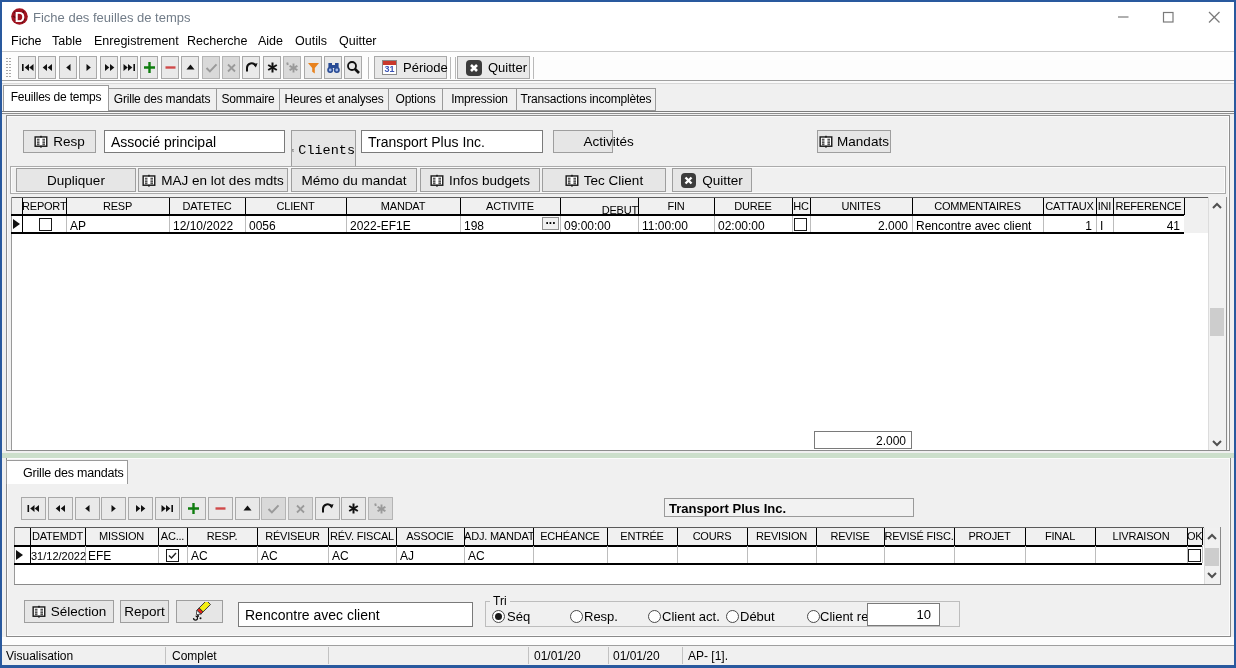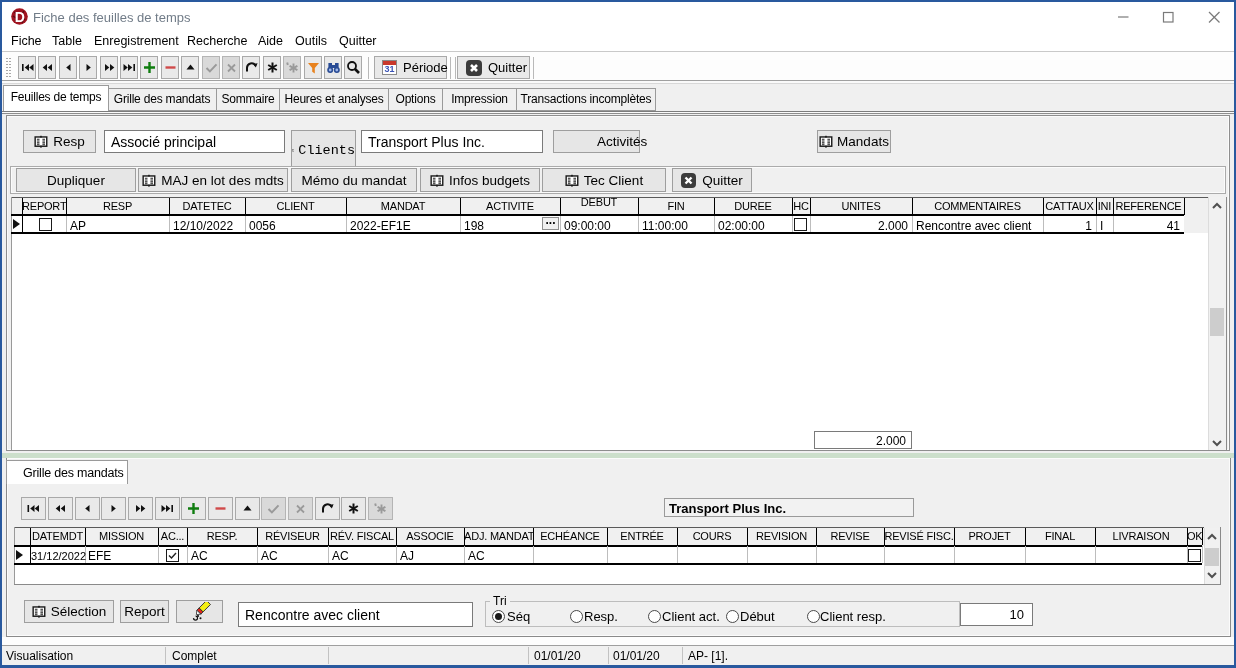--- a/index.html
+++ b/index.html
@@ -232,21 +232,21 @@
         <rect x="6.3" y="10.9" width="1.8" height="1.9" fill="#1e1e1e"></rect>
       </svg>Resp</div>
 <div class="inp" style="left:104px;top:130px;width:181px;height:23px;">Associé principal</div>
 <div class="btn" style="left:291px;top:130px;width:65px;height:41px;font-family:Liberation Mono, monospace;"><svg width="14" height="13" viewBox="0 0 14.5 13" style="margin-right:4px;">
         <rect x="1.2" y="1.8" width="12" height="9.6" fill="#fff" stroke="#1e1e1e" stroke-width="1.5"></rect>
         <path d="M3 4.1h2.7M3 6h2.7M3 7.9h2.7M3 9.8h2.7M8.7 4.1h2.7M8.7 6h2.7M8.7 7.9h2.7M8.7 9.8h2.7" stroke="#1e1e1e" stroke-width="1.1"></path>
         <rect x="6.3" y="0.6" width="1.8" height="1.8" fill="#1e1e1e"></rect>
         <rect x="6.3" y="10.9" width="1.8" height="1.9" fill="#1e1e1e"></rect>
       </svg>Clients</div>
 <div class="inp" style="left:361px;top:130px;width:182px;height:23px;">Transport Plus Inc.</div>
-<div class="btn" style="left:553px;top:130px;width:87px;height:23px;padding-left:47px;"><svg width="14" height="13" viewBox="0 0 14.5 13" style="margin-right:4px;">
+<div class="btn" style="left:553px;top:130px;width:60px;height:23px;padding-left:47px;"><svg width="14" height="13" viewBox="0 0 14.5 13" style="margin-right:4px;">
         <rect x="1.2" y="1.8" width="12" height="9.6" fill="#fff" stroke="#1e1e1e" stroke-width="1.5"></rect>
         <path d="M3 4.1h2.7M3 6h2.7M3 7.9h2.7M3 9.8h2.7M8.7 4.1h2.7M8.7 6h2.7M8.7 7.9h2.7M8.7 9.8h2.7" stroke="#1e1e1e" stroke-width="1.1"></path>
         <rect x="6.3" y="0.6" width="1.8" height="1.8" fill="#1e1e1e"></rect>
         <rect x="6.3" y="10.9" width="1.8" height="1.9" fill="#1e1e1e"></rect>
       </svg>Activités</div>
 <div class="btn" style="left:817px;top:130px;width:74px;height:23px;"><svg width="14" height="13" viewBox="0 0 14.5 13" style="margin-right:4px;">
         <rect x="1.2" y="1.8" width="12" height="9.6" fill="#fff" stroke="#1e1e1e" stroke-width="1.5"></rect>
         <path d="M3 4.1h2.7M3 6h2.7M3 7.9h2.7M3 9.8h2.7M8.7 4.1h2.7M8.7 6h2.7M8.7 7.9h2.7M8.7 9.8h2.7" stroke="#1e1e1e" stroke-width="1.1"></path>
         <rect x="6.3" y="0.6" width="1.8" height="1.8" fill="#1e1e1e"></rect>
         <rect x="6.3" y="10.9" width="1.8" height="1.9" fill="#1e1e1e"></rect>
@@ -300,21 +300,21 @@
 <div class="vline" style="left:1043px;top:198px;height:17px;"></div>
 <div class="vline" style="left:1096px;top:198px;height:17px;"></div>
 <div class="vline" style="left:1113px;top:198px;height:17px;"></div>
 <div class="vline" style="left:1184px;top:198px;height:17px;"></div>
 <div class="gh" style="left:22px;top:200px;width:44px;">REPORT</div>
 <div class="gh" style="left:66px;top:200px;width:103px;">RESP</div>
 <div class="gh" style="left:169px;top:200px;width:76px;">DATETEC</div>
 <div class="gh" style="left:245px;top:200px;width:101px;">CLIENT</div>
 <div class="gh" style="left:346px;top:200px;width:114px;">MANDAT</div>
 <div class="gh" style="left:460px;top:200px;width:100px;">ACTIVITE</div>
-<div class="gh" style="left:560px;top:196px;width:78px;">DEBUT</div>
+<div class="gh" style="left:560px;top:204px;width:78px;text-align:right;">DEBUT</div>
 <div class="gh" style="left:638px;top:200px;width:76px;">FIN</div>
 <div class="gh" style="left:714px;top:200px;width:78px;">DUREE</div>
 <div class="gh" style="left:792px;top:200px;width:18px;">HC</div>
 <div class="gh" style="left:810px;top:200px;width:102px;">UNITES</div>
 <div class="gh" style="left:912px;top:200px;width:131px;">COMMENTAIRES</div>
 <div class="gh" style="left:1043px;top:200px;width:53px;">CATTAUX</div>
 <div class="gh" style="left:1096px;top:200px;width:17px;">INI</div>
 <div class="gh" style="left:1113px;top:200px;width:71px;">REFERENCE</div>
 <div class="vline" style="left:22px;top:216px;height:16px;"></div>
 <div class="gline" style="left:66px;top:216px;height:16px;"></div>
@@ -574,21 +574,21 @@
 <div class="radio sel" style="left:492px;top:610px;"></div>
     <div class="rl" style="left:507px;top:609px;">Séq</div>
 <div class="radio" style="left:570px;top:610px;"></div>
     <div class="rl" style="left:584px;top:609px;">Resp.</div>
 <div class="radio" style="left:648px;top:610px;"></div>
     <div class="rl" style="left:662px;top:609px;">Client act.</div>
 <div class="radio" style="left:726px;top:610px;"></div>
     <div class="rl" style="left:740px;top:609px;">Début</div>
 <div class="radio" style="left:807px;top:610px;"></div>
     <div class="rl" style="left:820px;top:609px;">Client resp.</div>
-<div class="abs" style="left:960px;top:603px;width:73px;height:23px;background:#fff;border:1px solid #7a7a7a;box-sizing:border-box;">
+<div class="abs" style="left:867px;top:603px;width:73px;height:23px;background:#fff;border:1px solid #7a7a7a;box-sizing:border-box;">
       <span class="abs" style="right:8px;top:3px;font-size:13px;">10</span>
     </div>
 <div id="status">
 <span class="st" style="left:4px;">Visualisation</span>
 <span class="st" style="left:170px;">Complet</span>
 <span class="st" style="left:532px;">01/01/20</span>
 <span class="st" style="left:611px;">01/01/20</span>
 <span class="st" style="left:686px;">AP- [1].</span>
 <div class="stsep" style="left:163px;"></div>
 <div class="stsep" style="left:326px;"></div>

